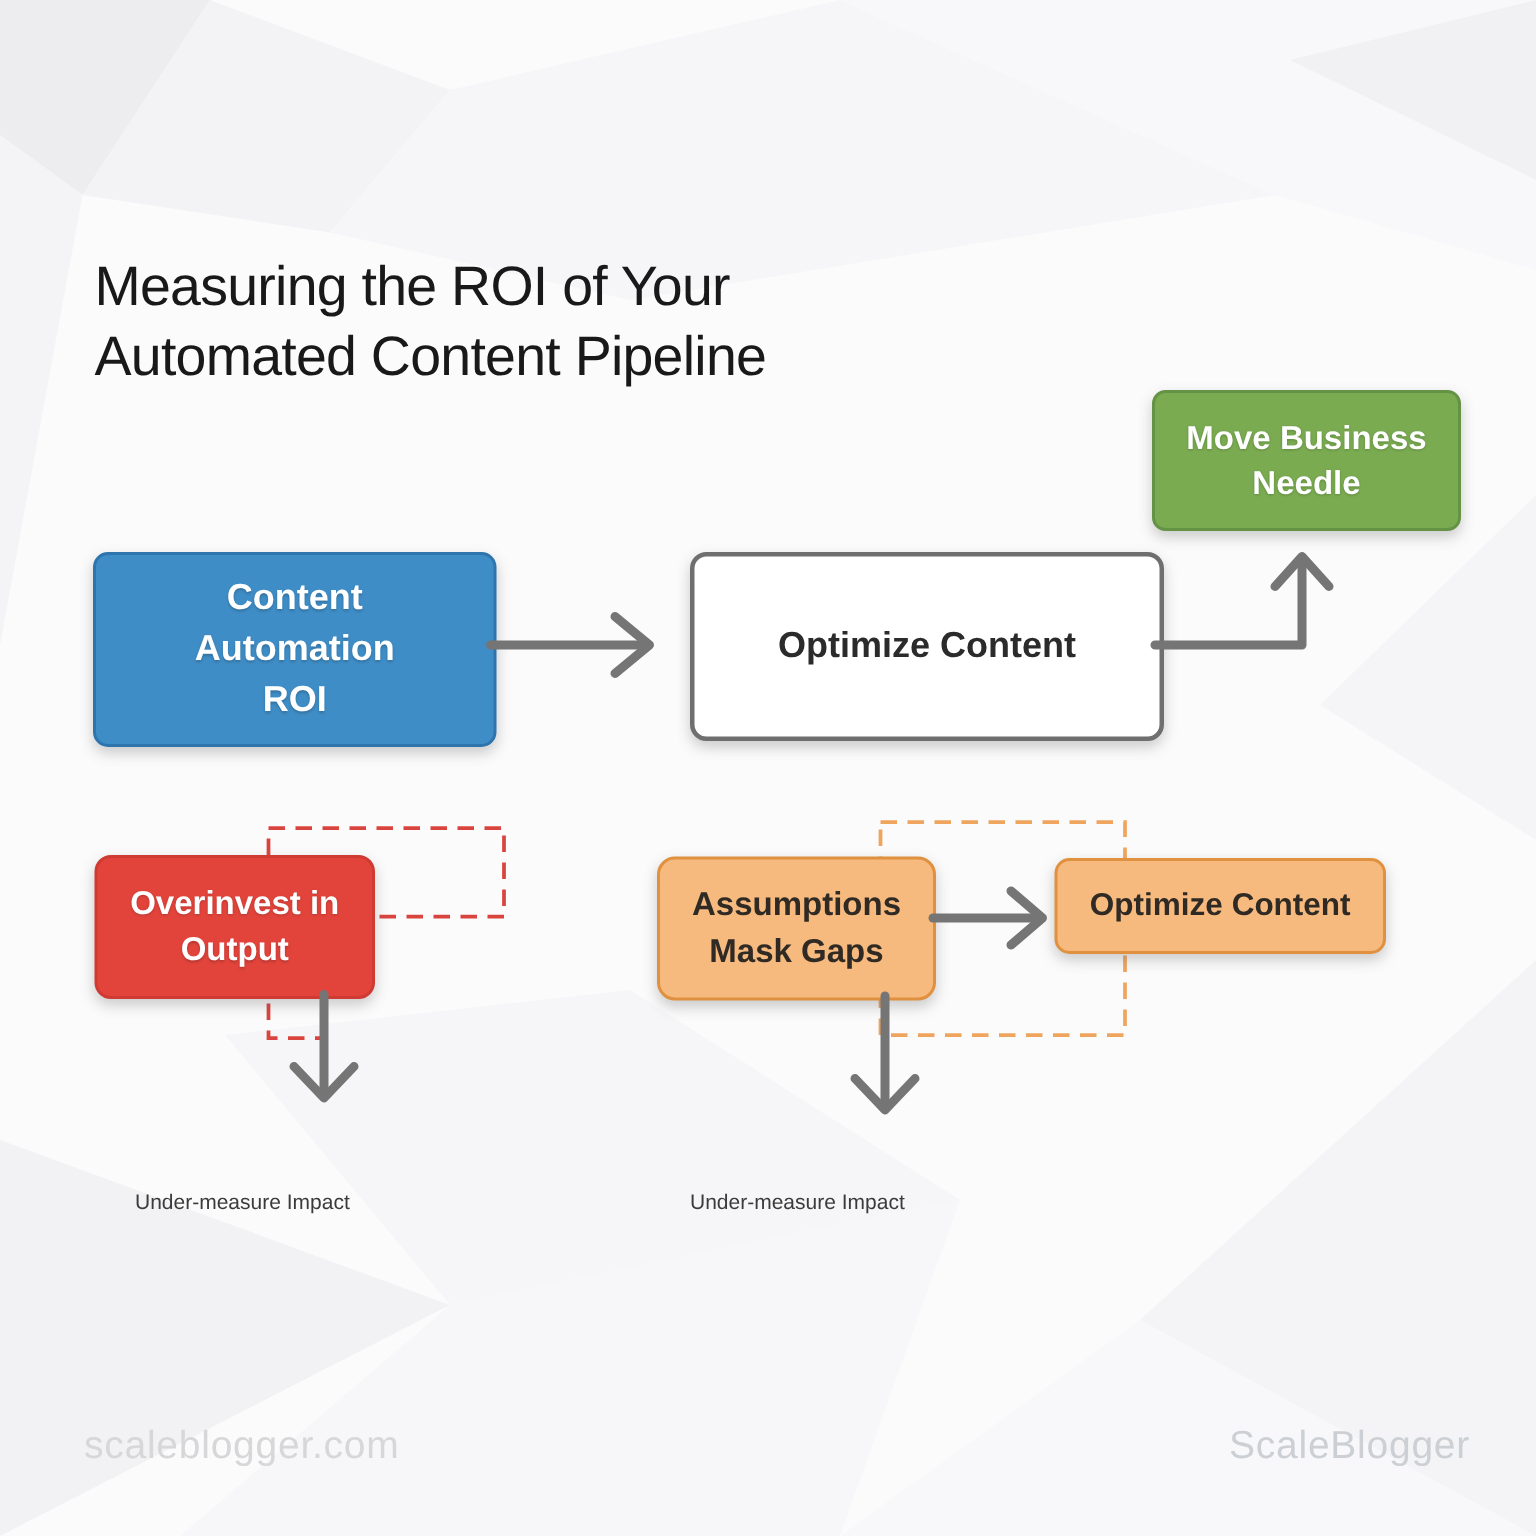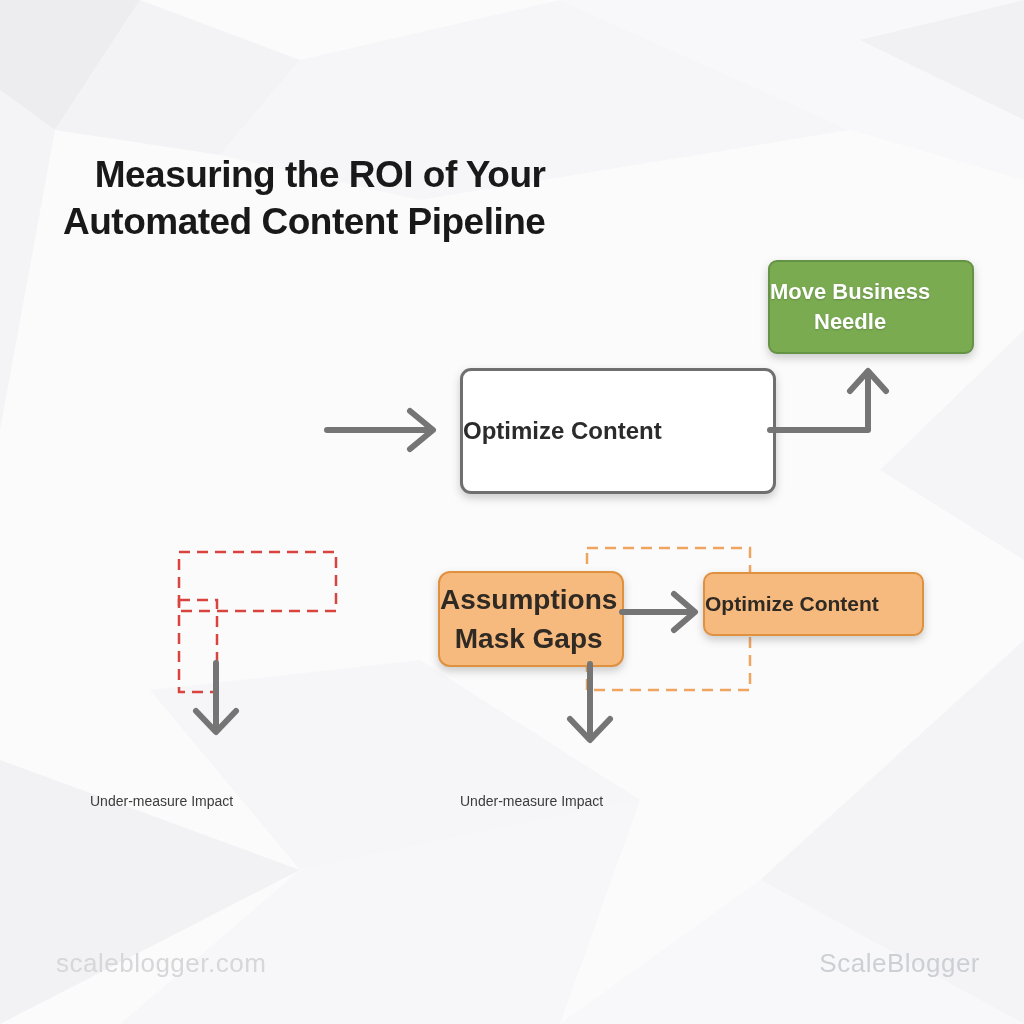--- a/index.html
+++ b/index.html
@@ -7,29 +7,29 @@
     position:relative;
     width:1024px;height:1024px;
     background:#fbfbfc;
     overflow:hidden;
     font-family:"Liberation Sans", sans-serif;
   }
   .layer{position:absolute;left:0;top:0;width:1024px;height:1024px;pointer-events:none;}
   .z0{z-index:0}.z1{z-index:1}.z3{z-index:3}
 
   .page-title{
-    position:absolute;left:63px;top:152px;
-    font-size:37px;font-weight:700;color:#191919;
+    position:absolute;left:63px;top:168px;
+    font-size:37px;font-weight:400;color:#191919;
     line-height:1.26;letter-spacing:-0.5px;
-    white-space:pre-line;z-index:2;text-align:right;
+    white-space:pre-line;z-index:2;
   }
 
   .node{
     position:absolute;z-index:2;
-    display:flex;align-items:center;
+    display:flex;align-items:center;justify-content:center;
     text-align:center;font-weight:700;
     box-shadow:0 4px 9px rgba(90,90,90,0.30);
   }
   .node .lbl{white-space:pre-line;}
 
   .node-blue{
     left:62px;top:368px;width:265px;height:126px;
     background:#3f8dc6;border:2px solid #2e74ad;border-radius:10px;
     color:#ffffff;font-size:24px;line-height:1.42;
     text-shadow:0 1px 2px rgba(0,0,0,0.20);
@@ -47,21 +47,21 @@
   }
   .node-red{
     left:63px;top:570px;width:183px;height:92px;
     background:#e2443b;border:2px solid #cf3a33;border-radius:11px;
     color:#ffffff;font-size:22px;line-height:1.4;
     text-shadow:0 1px 2px rgba(0,0,0,0.20);
   }
   .node-orange1{
     left:438px;top:571px;width:182px;height:92px;
     background:#f6b97e;border:2.5px solid #e0913f;border-radius:12px;
-    color:#2f2a23;font-size:28px;line-height:1.4;
+    color:#2f2a23;font-size:22px;line-height:1.4;
   }
   .node-orange2{
     left:703px;top:572px;width:217px;height:60px;
     background:#f6b97e;border:2.5px solid #e0913f;border-radius:10px;
     color:#2f2a23;font-size:21px;
   }
 
   .caption{
     position:absolute;z-index:2;
     width:260px;text-align:left;
@@ -98,30 +98,39 @@
 
   <svg class="layer z1" viewBox="0 0 1024 1024">
     <rect x="179" y="552" width="157" height="59" fill="none" stroke="#d9453e" stroke-width="2.5" stroke-dasharray="11 7"></rect>
     <rect x="179" y="600" width="38" height="92" fill="none" stroke="#d9453e" stroke-width="2.5" stroke-dasharray="11 7"></rect>
     <rect x="587" y="548" width="163" height="142" fill="none" stroke="#f0a55f" stroke-width="2.5" stroke-dasharray="11 7"></rect>
   </svg>
 
   <div class="page-title">Measuring the ROI of Your
 Automated Content Pipeline</div>
 
+  <div class="node node-blue">
+    <span class="lbl">Content
+Automation
+ROI</span>
+  </div>
 
   <div class="node node-white">
     <span class="lbl">Optimize Content</span>
   </div>
 
   <div class="node node-green">
     <span class="lbl">Move Business
 Needle</span>
   </div>
 
+  <div class="node node-red">
+    <span class="lbl">Overinvest in
+Output</span>
+  </div>
 
   <div class="node node-orange1">
     <span class="lbl">Assumptions
 Mask Gaps</span>
   </div>
 
   <div class="node node-orange2">
     <span class="lbl">Optimize Content</span>
   </div>
 

